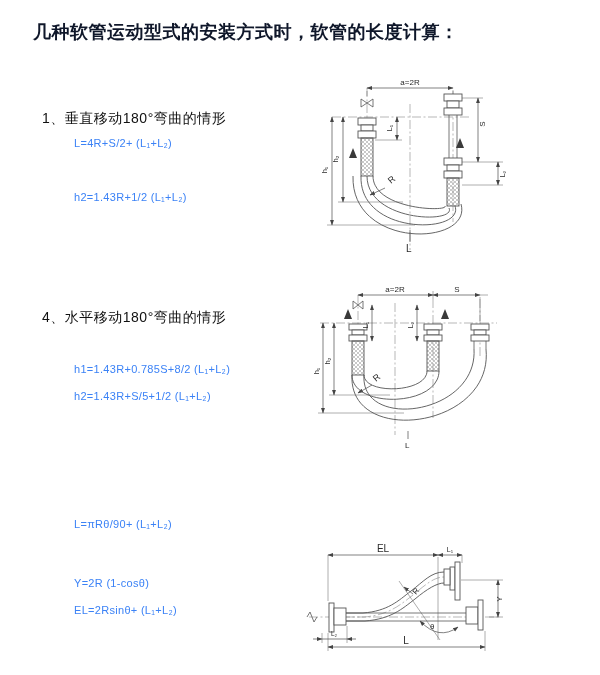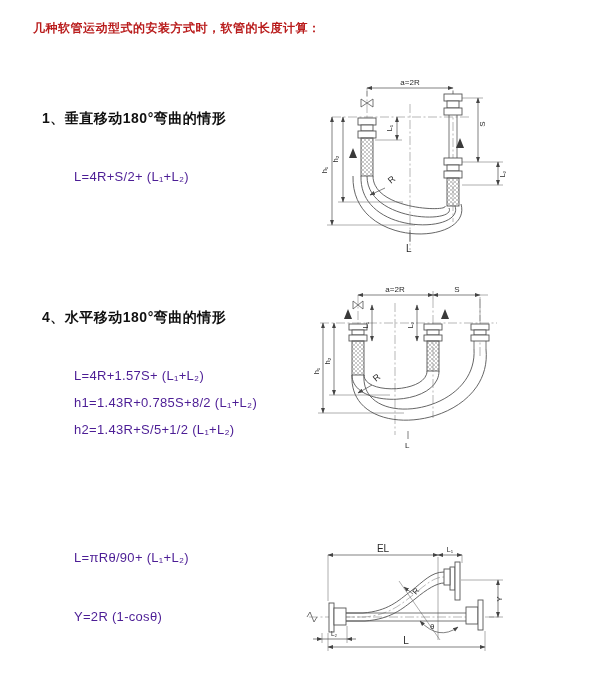--- a/index.html
+++ b/index.html
@@ -3,30 +3,30 @@
 <meta charset="utf-8">
 <style>
   html,body{margin:0;padding:0;}
   body{
     width:600px;height:675px;background:#ffffff;position:relative;
     font-family:"Liberation Sans","DejaVu Sans",sans-serif;color:#111;
     overflow:hidden;
   }
   .page{position:absolute;inset:0;}
   .title{
-    position:absolute;left:33px;top:20px;font-size:12px;font-weight:bold;
-    letter-spacing:.5px;color:#b91c1c;white-space:nowrap;
+    position:absolute;left:33px;top:20px;font-size:18px;font-weight:bold;
+    letter-spacing:.5px;color:#0f172a;white-space:nowrap;
   }
   .heading{
-    position:absolute;left:42px;font-size:14px;font-weight:bold;
+    position:absolute;left:42px;font-size:14px;font-weight:normal;
     letter-spacing:.5px;color:#101010;white-space:nowrap;
   }
   .formula{
-    position:absolute;left:74px;font-size:13px;color:#4c1d95;
-    letter-spacing:.3px;white-space:nowrap;margin-top:32px;
+    position:absolute;left:74px;font-size:11px;color:#3b82f6;
+    letter-spacing:.3px;white-space:nowrap;
   }
   .h1{top:110px}.h2{top:309px}.h3{top:522px}
   .f11{top:137px}.f12{top:164px}.f13{top:191px}
   .f21{top:336px}.f22{top:363px}.f23{top:390px}
   .f31{top:518px}.f32{top:577px}.f33{top:604px}
   .diag{position:absolute;}
   .d1{left:315px;top:62px;width:275px;height:195px;}
   .d2{left:312px;top:283px;width:285px;height:170px;}
   .d3{left:303px;top:505px;width:295px;height:150px;margin-top:32px;}
   svg{display:block;width:100%;height:100%;}
@@ -42,28 +42,29 @@
 </style>
 </head>
 <body>
 
 <div class="page">
 
   <div class="title">几种软管运动型式的安装方式时，软管的长度计算：</div>
 
   <div class="heading h1">1、垂直移动180°弯曲的情形</div>
   <div class="formula f11">L=4R+S/2+ (L₁+L₂)</div>
+  <div class="formula f13">h2=1.43R+1/2 (L₁+L₂)</div>
 
   <div class="heading h2">4、水平移动180°弯曲的情形</div>
-  <div class="formula f21">L=4R+1.57S+ (L₁+L₂)</div>
   <div class="formula f22">h1=1.43R+0.785S+8/2 (L₁+L₂)</div>
   <div class="formula f23">h2=1.43R+S/5+1/2 (L₁+L₂)</div>
 
   <div class="formula f31">L=πRθ/90+ (L₁+L₂)</div>
   <div class="formula f32">Y=2R (1-cosθ)</div>
+  <div class="formula f33">EL=2Rsinθ+ (L₁+L₂)</div>
 
   <div class="diag d1">
     <svg viewBox="0 0 275 195">
       <defs>
         <pattern id="hatch1" width="4" height="4" patternUnits="userSpaceOnUse">
           <path d="M0,4 L4,0 M0,0 L4,4" stroke="#9a9a9a" stroke-width="0.55"></path>
         </pattern>
         <marker id="ar1" viewBox="0 0 10 10" refX="9" refY="5" markerWidth="8" markerHeight="8" orient="auto-start-reverse">
           <path d="M0,1.5 L10,5 L0,8.5 z" fill="#444"></path>
         </marker>

